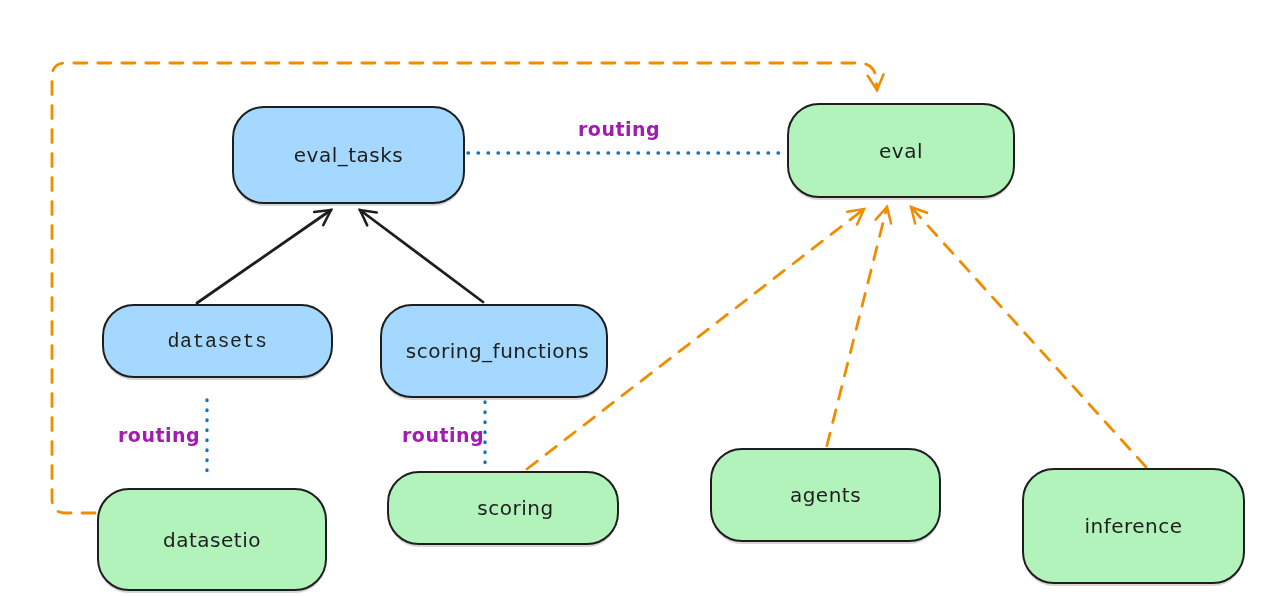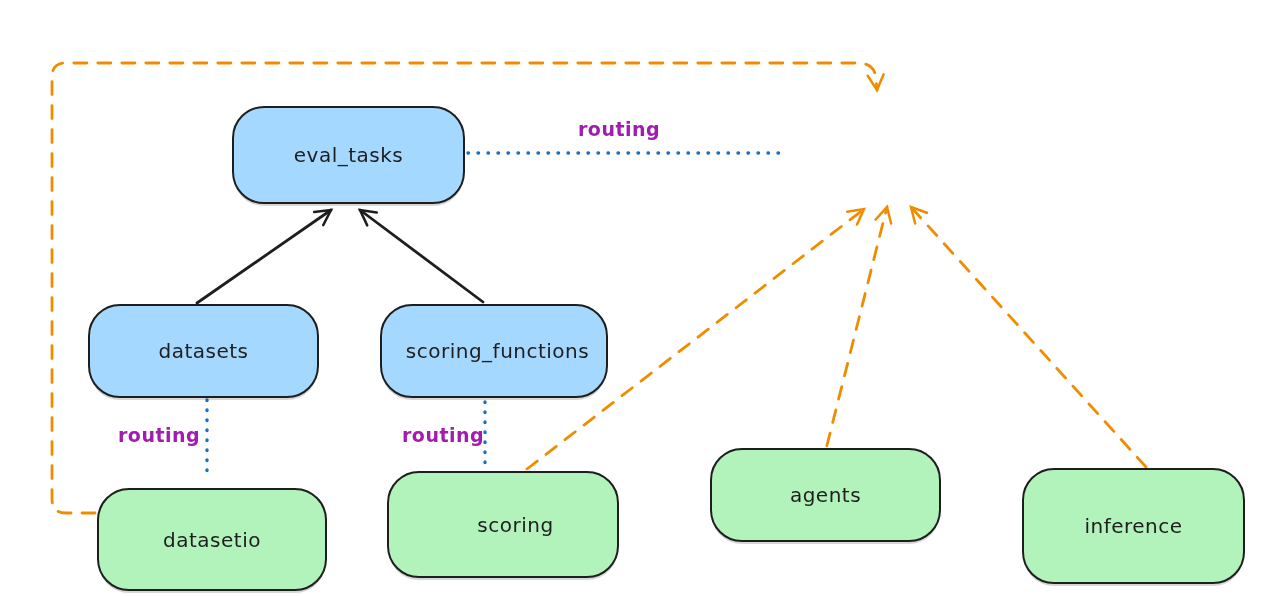--- a/index.html
+++ b/index.html
@@ -44,24 +44,24 @@
     color: #a21caf;
     font-size: 19px;
     font-weight: 700;
     letter-spacing: 0.5px;
     white-space: nowrap;
   }
 
   
   #n-eval_tasks        { left: 232px; top: 106px; width: 233px; height: 98px; }
   #n-eval              { left: 787px; top: 103px; width: 228px; height: 95px; }
-  #n-datasets          { left:  88px; top: 304px; width: 231px; height: 94px; }
+  #n-datasets          { left:  102px; top: 304px; width: 231px; height: 74px; font-family: Liberation Mono, monospace; }
   #n-scoring_functions { left: 380px; top: 304px; width: 228px; height: 94px; padding-left: 7px; }
   #n-datasetio         { left:  97px; top: 488px; width: 230px; height: 103px; }
-  #n-scoring           { left: 387px; top: 471px; width: 232px; height: 107px; padding-left: 25px; }
+  #n-scoring           { left: 387px; top: 471px; width: 232px; height: 74px; padding-left: 25px; }
   #n-agents            { left: 710px; top: 448px; width: 231px; height: 94px; }
   #n-inference         { left: 1022px; top: 468px; width: 223px; height: 116px; }
 
   #lbl-routing-top  { left: 578px; top: 118px; }
   #lbl-routing-left { left: 118px; top: 424px; }
   #lbl-routing-mid  { left: 402px; top: 424px; }
 </style>
 </head>
 <body>
 
@@ -86,20 +86,23 @@
 
     <path d="M95,513 L66,513 Q52,513 52,499 L52,77 Q52,63 66,63 L858,63 Q875,63 876,79 L877,90" fill="none" stroke="#f08c00" stroke-width="2.8" stroke-linecap="round" stroke-dasharray="13 11" marker-end="url(#mOrange)"></path>
     <path d="M527,469 L864,209" fill="none" stroke="#f08c00" stroke-width="2.8" stroke-linecap="round" stroke-dasharray="13 11" marker-end="url(#mOrange)"></path>
     <path d="M821,469 L887,207" fill="none" stroke="#f08c00" stroke-width="2.8" stroke-linecap="round" stroke-dasharray="13 11" marker-end="url(#mOrange)"></path>
     <path d="M1146,467 L911,207" fill="none" stroke="#f08c00" stroke-width="2.8" stroke-linecap="round" stroke-dasharray="13 11" marker-end="url(#mOrange)"></path>
   </svg>
 
   <div class="node blue" id="n-eval_tasks">
     <span>eval_tasks</span>
   </div>
+  <div class="node green" id="n-eval">
+    <span>eval</span>
+  </div>
   <div class="node blue" id="n-datasets">
     <span>datasets</span>
   </div>
   <div class="node blue" id="n-scoring_functions">
     <span>scoring_functions</span>
   </div>
   <div class="node green" id="n-datasetio">
     <span>datasetio</span>
   </div>
   <div class="node green" id="n-scoring">

